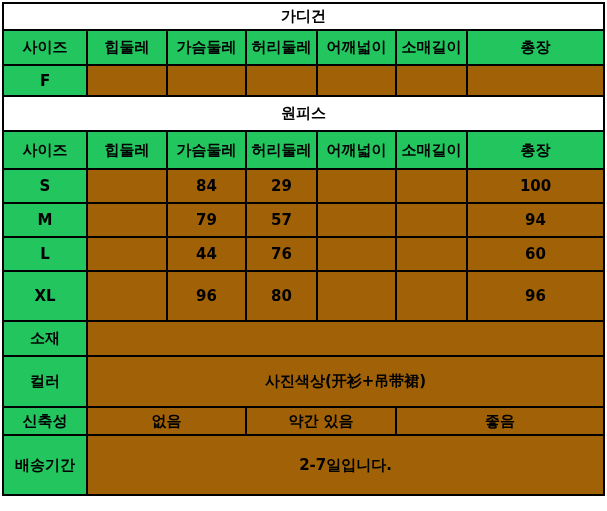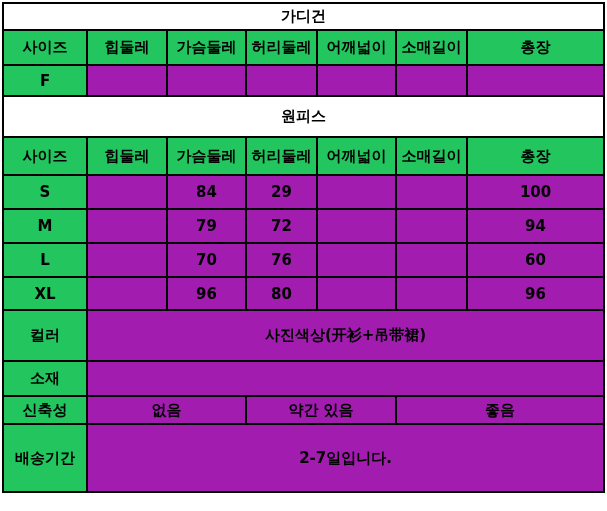--- a/index.html
+++ b/index.html
@@ -27,21 +27,21 @@
     text-align: center;
     vertical-align: middle;
     padding: 0;
     overflow: hidden;
     white-space: nowrap;
   }
   td.label {
     background: #22c55e;
   }
   td.plain {
-    background: #a21caf;
+    background: #a16207;
     margin-left: 48px;
   }
   tr.title-row td {
     background: #ffffff;
   }
 </style>
 </head>
 <body>
 
 <div class="sheet">
@@ -72,21 +72,21 @@
       <tr style="height:31px">
         <td class="label">F</td>
         <td class="plain"></td>
         <td class="plain"></td>
         <td class="plain"></td>
         <td class="plain"></td>
         <td class="plain"></td>
         <td class="plain"></td>
       </tr>
 
-      <tr class="title-row" style="height:41px">
+      <tr class="title-row" style="height:35px">
         <td colspan="7">원피스</td>
       </tr>
       <tr style="height:38px">
         <td class="label">사이즈</td>
         <td class="label">힙둘레</td>
         <td class="label">가슴둘레</td>
         <td class="label">허리둘레</td>
         <td class="label">어깨넓이</td>
         <td class="label">소매길이</td>
         <td class="label">총장</td>
@@ -97,57 +97,57 @@
         <td class="plain">84</td>
         <td class="plain">29</td>
         <td class="plain"></td>
         <td class="plain"></td>
         <td class="plain">100</td>
       </tr>
       <tr style="height:34px">
         <td class="label">M</td>
         <td class="plain"></td>
         <td class="plain">79</td>
-        <td class="plain">72</td>
+        <td class="plain">57</td>
         <td class="plain"></td>
         <td class="plain"></td>
         <td class="plain">94</td>
       </tr>
       <tr style="height:34px">
         <td class="label">L</td>
         <td class="plain"></td>
-        <td class="plain">70</td>
+        <td class="plain">44</td>
         <td class="plain">76</td>
         <td class="plain"></td>
         <td class="plain"></td>
         <td class="plain">60</td>
       </tr>
-      <tr style="height:33px">
+      <tr style="height:50px">
         <td class="label">XL</td>
         <td class="plain"></td>
         <td class="plain">96</td>
         <td class="plain">80</td>
         <td class="plain"></td>
         <td class="plain"></td>
         <td class="plain">96</td>
       </tr>
 
+      <tr style="height:35px">
+        <td class="label">소재</td>
+        <td class="plain" colspan="6"></td>
+      </tr>
       <tr style="height:51px">
         <td class="label">컬러</td>
         <td class="plain" colspan="6">사진색상(开衫+吊带裙)</td>
-      </tr>
-      <tr style="height:35px">
-        <td class="label">소재</td>
-        <td class="plain" colspan="6"></td>
       </tr>
       <tr style="height:28px">
         <td class="label">신축성</td>
         <td class="plain" colspan="2">없음</td>
         <td class="plain" colspan="2">약간 있음</td>
         <td class="plain" colspan="2">좋음</td>
       </tr>
-      <tr style="height:68px">
+      <tr style="height:60px">
         <td class="label">배송기간</td>
         <td class="plain" colspan="6">2-7일입니다.</td>
       </tr>
     </tbody>
   </table>
 </div>
 
 </body></html>

